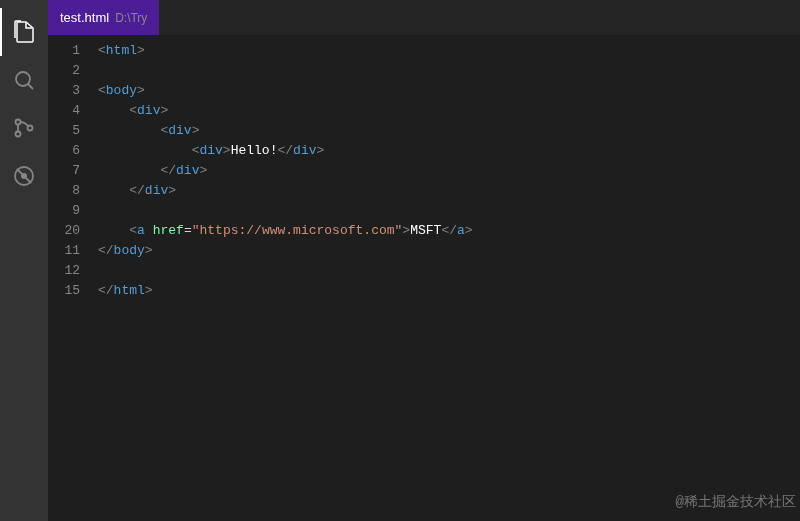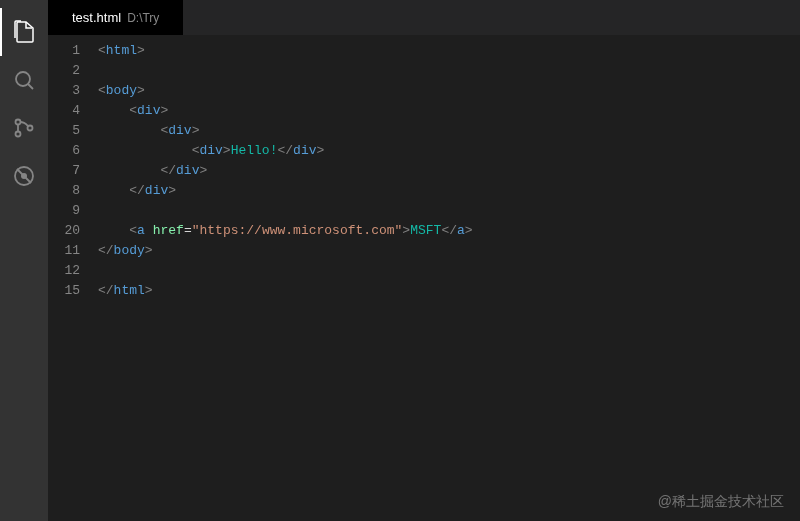--- a/index.html
+++ b/index.html
@@ -41,24 +41,24 @@
   position: absolute;
   left: 48px; top: 0;
   right: 0;
   height: 35px;
   background: #252526;
   display: flex;
   align-items: center;
 }
 .tab {
   height: 35px;
-  background: #000000;
+  background: #4c1d95;
   display: flex;
   align-items: center;
-  padding: 0 24px;
+  padding: 0 12px;
   gap: 6px;
   color: #ffffff;
   font-family: -apple-system, "Segoe UI", sans-serif;
   font-size: 13px;
 }
 .tab-path {
   color: #888888;
   font-size: 12px;
 }
 .editor {
@@ -89,27 +89,27 @@
 .code-line {
   height: 20px;
   line-height: 20px;
 }
 .t-bracket { color: #808080; }
 .t-tag { color: #569cd6; margin-top: 12px; }
 .t-attr { color: #86efac; }
 .t-op { color: #d4d4d4; }
 .t-str { color: #ce9178; }
 .t-str a { color: #ce9178; }
-.t-text { color: #14b8a6; }
+.t-text { color: #ffffff; }
 .watermark {
   position: absolute;
-  right: 16px;
+  right: 4px;
   bottom: 10px;
   color: rgba(220,220,220,0.45);
-  font-family: Liberation Sans, sans-serif;
+  font-family: Liberation Mono, monospace;
   font-size: 14px;
   text-align: right;
 }
 </style>
 </head>
 <body>
 
 <div class="activity-bar">
   <div class="activity-icon active">
     <svg viewBox="0 0 24 24" fill="none" stroke="currentColor" stroke-width="1.5">

